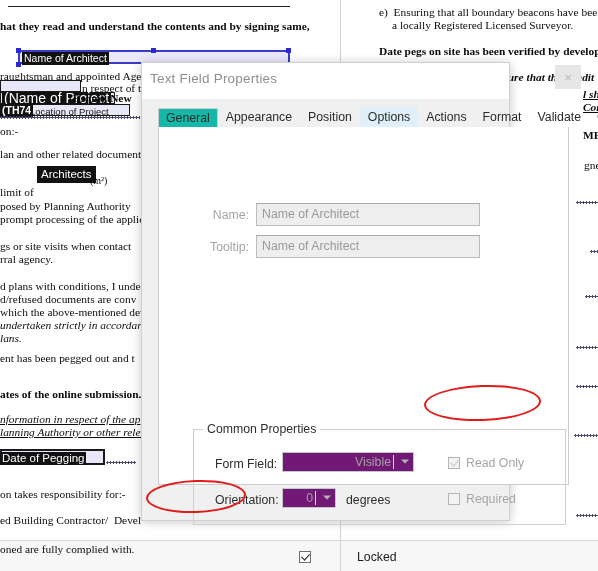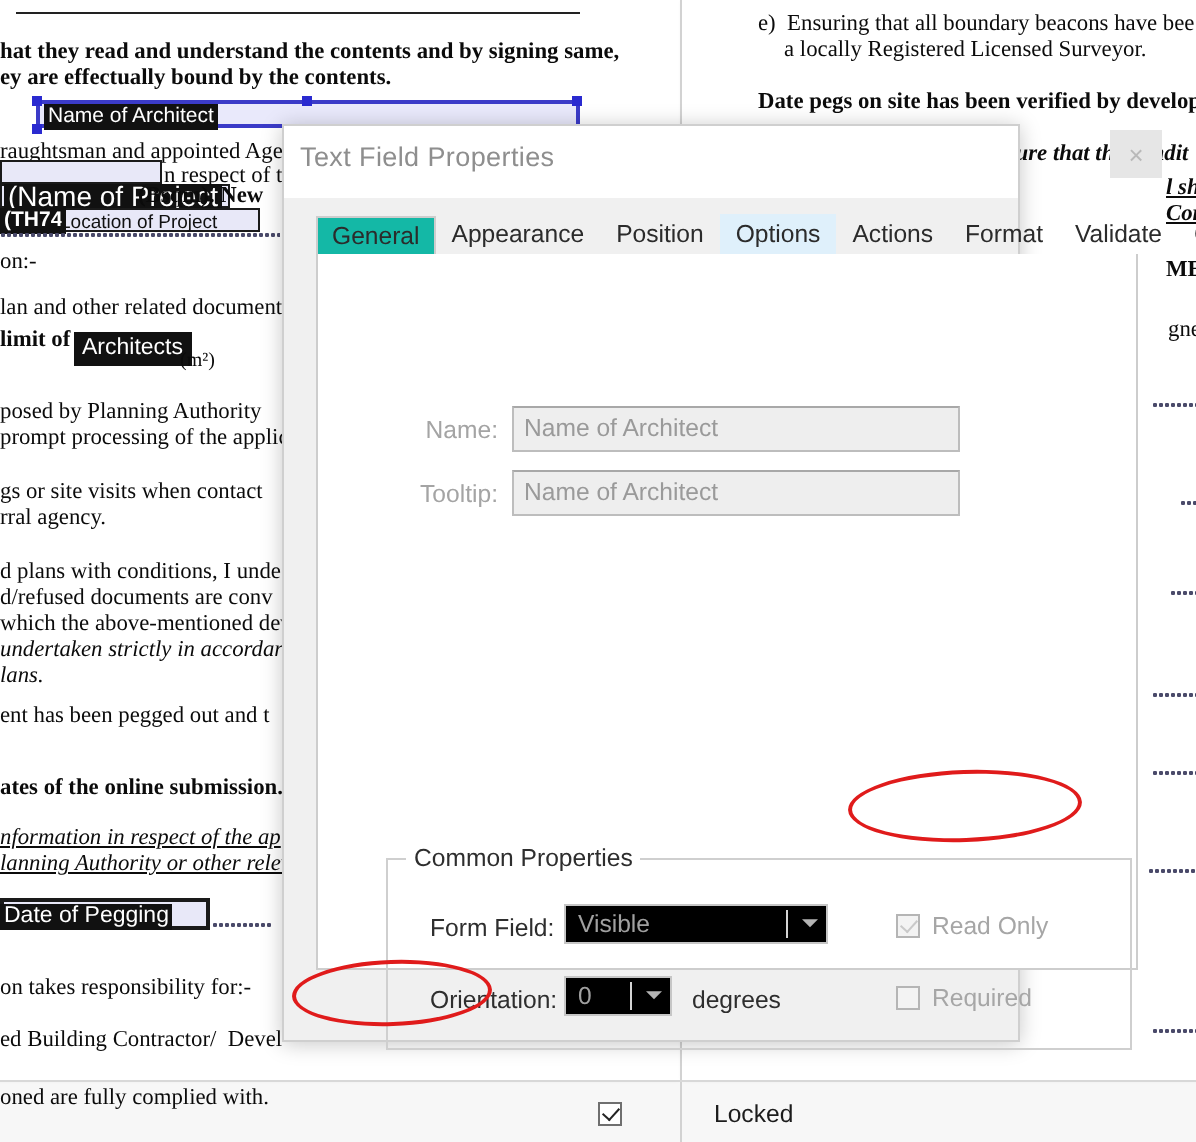--- a/index.html
+++ b/index.html
@@ -100,23 +100,23 @@
   #group-common{
     position:absolute;left:34px;top:302px;width:373px;height:96px;
     border:1px solid #cfcfcf;box-sizing:border-box;
   }
   #group-legend{
     position:absolute;left:44px;top:295px;background:#ffffff;
     font-size:12.3px;color:#2e2e2e;padding:0 4px;
   }
   .cp-label{position:absolute;font-size:12.3px;color:#2e2e2e;}
   .combo{
-    position:absolute;background:#000000;border:1px solid #c6c6c6;
+    position:absolute;background:#701a75;border:1px solid #c6c6c6;
     box-sizing:border-box;color:#a0a0a0;font-size:12.3px;
-    padding:2px 6px;line-height:15px;
+    padding:2px 22px;line-height:15px;text-align:right;
   }
   .combo .arrow{
     position:absolute;right:4px;top:50%;transform:translateY(-60%);
     width:0;height:0;border-left:4px solid transparent;border-right:4px solid transparent;
     border-top:4px solid #b4b4b4;
   }
   .combo .sep{position:absolute;right:19px;top:2px;bottom:2px;width:1px;background:#d4d4d4;}
 
   .chk{position:absolute;display:flex;align-items:center;}
   .chk .box{
@@ -146,21 +146,20 @@
 <div id="pdf-bg">
 
   <div class="page" id="page-left"></div>
   <div class="page" id="page-right"></div>
   <div class="page-divider"></div>
   <div class="page-bottom-edge"></div>
 
   <div class="hrule" style="left:8px;top:6px;width:282px;"></div>
 
   <div class="doc-txt b" style="left:0px;top:20px;">hat they read and understand the contents and by signing same,</div>
-  <div class="doc-txt b" style="left:0px;top:33px;">ey are effectually bound by the contents.</div>
 
   <div class="pdf-field-sel" style="left:18px;top:50px;width:272px;height:14px;"></div>
   <div class="pdf-handle" style="left:16px;top:48px;"></div>
   <div class="pdf-handle" style="left:151px;top:48px;"></div>
   <div class="pdf-handle" style="left:286px;top:48px;"></div>
   <div class="pdf-handle" style="left:16px;top:62px;"></div>
   <div class="pdf-handle" style="left:286px;top:62px;"></div>
   <div class="pdf-tag" style="left:22px;top:52px;">Name of Architect</div>
 
   <div class="doc-txt" style="left:0px;top:70px;">raughtsman and appointed Age</div>
@@ -172,21 +171,21 @@
   <div class="doc-txt b" style="left:69px;top:92px;">(Bsqm). New</div>
 
   <div class="pdf-field" style="left:0px;top:104px;width:130px;height:12px;"></div>
   <div class="pdf-tag" style="left:0px;top:104px;font-weight:bold;">(TH74</div>
   <div class="pdf-tag" style="left:28px;top:105px;font-size:9.5px;background:transparent;color:#111;">Location of Project</div>
   <div class="pdf-dots" style="left:0px;top:116px;width:140px;"></div>
 
   <div class="doc-txt" style="left:0px;top:125px;">on:-</div>
   <div class="doc-txt" style="left:0px;top:148px;">lan and other related document</div>
 
-  <div class="doc-txt" style="left:0px;top:164px;font-weight:bold;">limit of</div>
+  <div class="doc-txt" style="left:0px;top:186px;">limit of</div>
   <div class="pdf-tag" style="left:37px;top:166px;font-size:11.5px;padding:1px 4px;line-height:15px;">Architects</div>
   <div class="doc-txt sm" style="left:90px;top:174px;">(m²)</div>
 
   <div class="doc-txt" style="left:0px;top:200px;">posed by Planning Authority</div>
   <div class="doc-txt" style="left:0px;top:213px;">prompt processing of the applic</div>
 
   <div class="doc-txt" style="left:0px;top:240px;">gs or site visits when contact</div>
   <div class="doc-txt" style="left:0px;top:253px;">rral agency.</div>
 
   <div class="doc-txt" style="left:0px;top:280px;">d plans with conditions, I unde</div>

